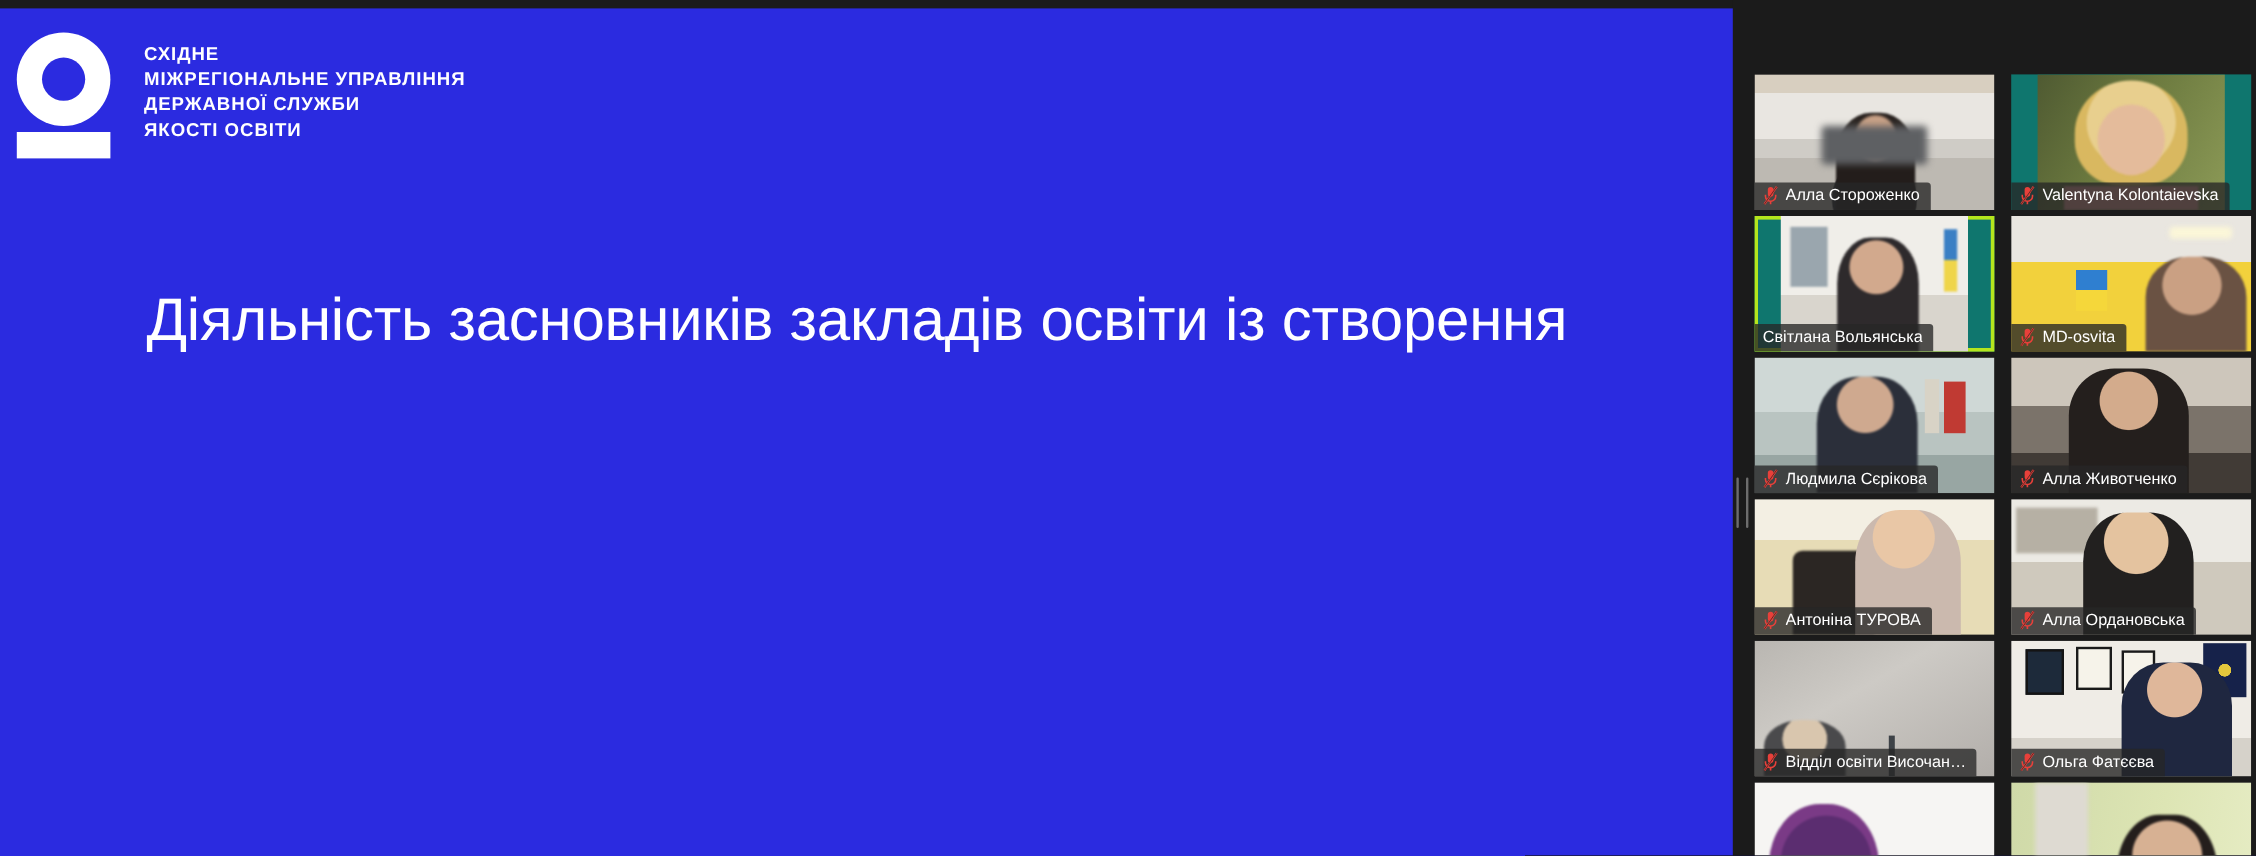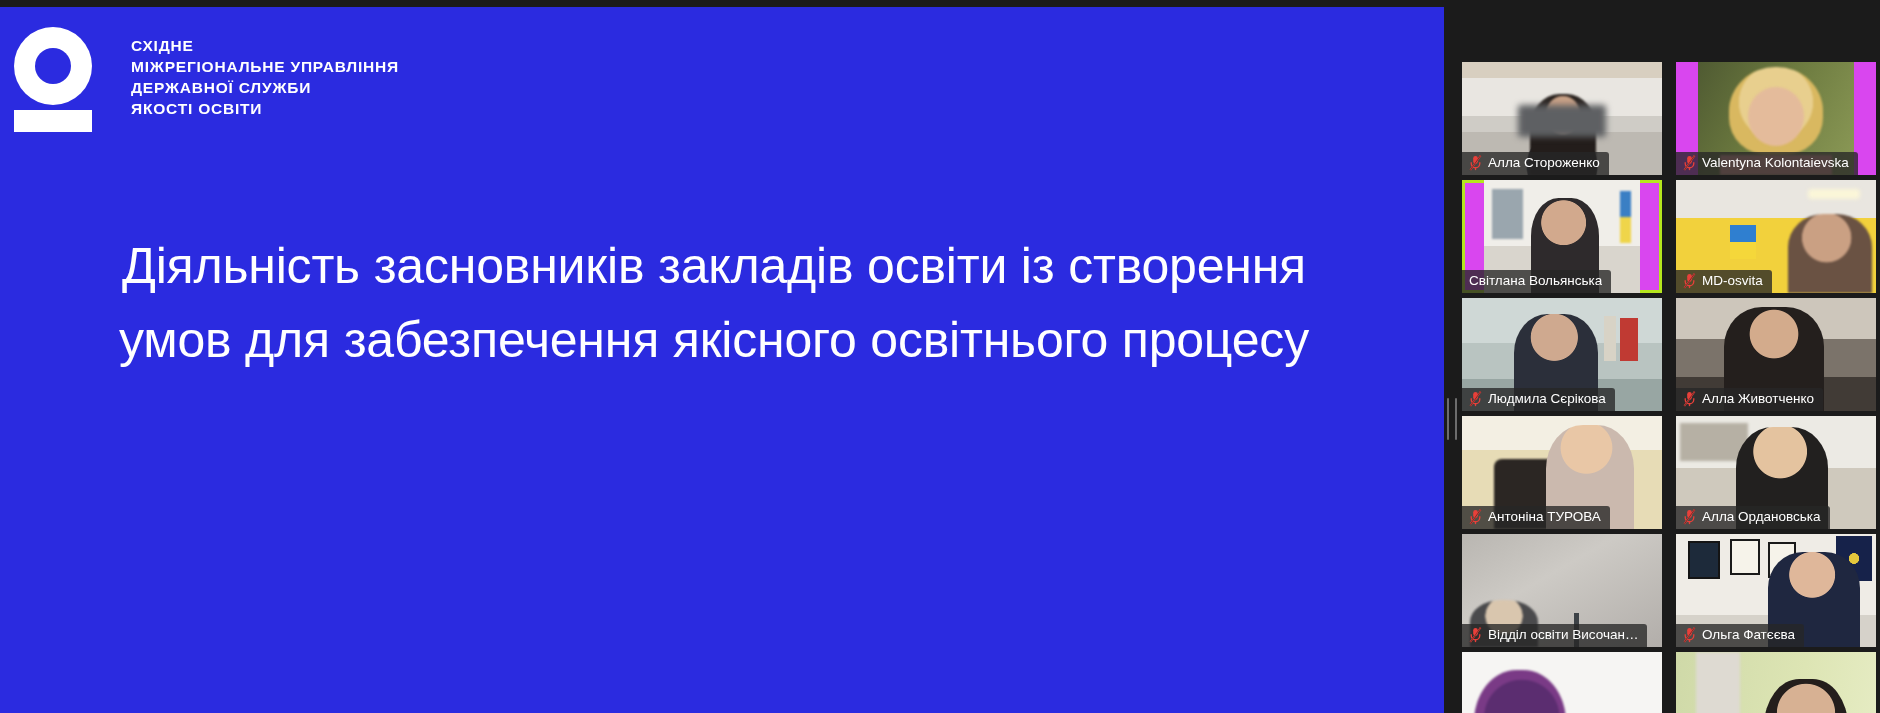--- a/index.html
+++ b/index.html
@@ -20,21 +20,21 @@
 
   
   .slide {
     position:absolute; left:0; top:7px;
     width:1444px; height:706px;
     background:#2B2BE0;
     overflow:hidden;
   }
   .slide-header {
     position:absolute; left:14px; top:20px;
-    display:flex; align-items:flex-start; gap:39px;
+    display:flex; align-items:flex-start; gap:28px;
   }
   .logo { width:78px; height:105px; position:relative; flex:0 0 auto; }
   .logo .ring {
     position:absolute; left:0; top:0; width:78px; height:78px;
     border-radius:50%; background:#fff;
   }
   .logo .ring::after {
     content:""; position:absolute; left:21px; top:21px;
     width:36px; height:36px; border-radius:50%; background:#2B2BE0;
   }
@@ -86,21 +86,21 @@
     gap:5px 14px;
   }
   .tile {
     position:relative; width:200px; height:113px;
     background:#2a2a2a; overflow:hidden;
   }
   .tile.speaking { outline:3px solid #B5E61D; outline-offset:-3px; }
 
   .tile .vid { position:absolute; inset:0; }
   .tile.letterbox .vid { left:22px; right:22px; top:0; bottom:0; }
-  .tile.letterbox { background:#d946ef; }
+  .tile.letterbox { background:#0f766e; }
 
   .namebar {
     position:absolute; left:0; bottom:0;
     max-width:100%;
     display:flex; align-items:center; gap:6px;
     padding:2px 9px 3px 7px;
     background:rgba(38,38,38,0.78);
     border-radius:0 3px 0 0;
   }
   .namebar .nm {
@@ -226,21 +226,20 @@
       <div class="org-lines">
         <span>СХІДНЕ</span>
         <span>МІЖРЕГІОНАЛЬНЕ УПРАВЛІННЯ</span>
         <span>ДЕРЖАВНОЇ СЛУЖБИ</span>
         <span>ЯКОСТІ ОСВІТИ</span>
       </div>
     </div>
 
     <div class="slide-title">
       <span class="ln">Діяльність засновників закладів освіти із створення</span>
-      <span class="ln">умов для забезпечення якісного освітнього процесу</span>
     </div>
 
   </div>
 
   <div class="drag-handle">
     <i></i>
     <i></i>
   </div>
 
   <div class="sidebar">

